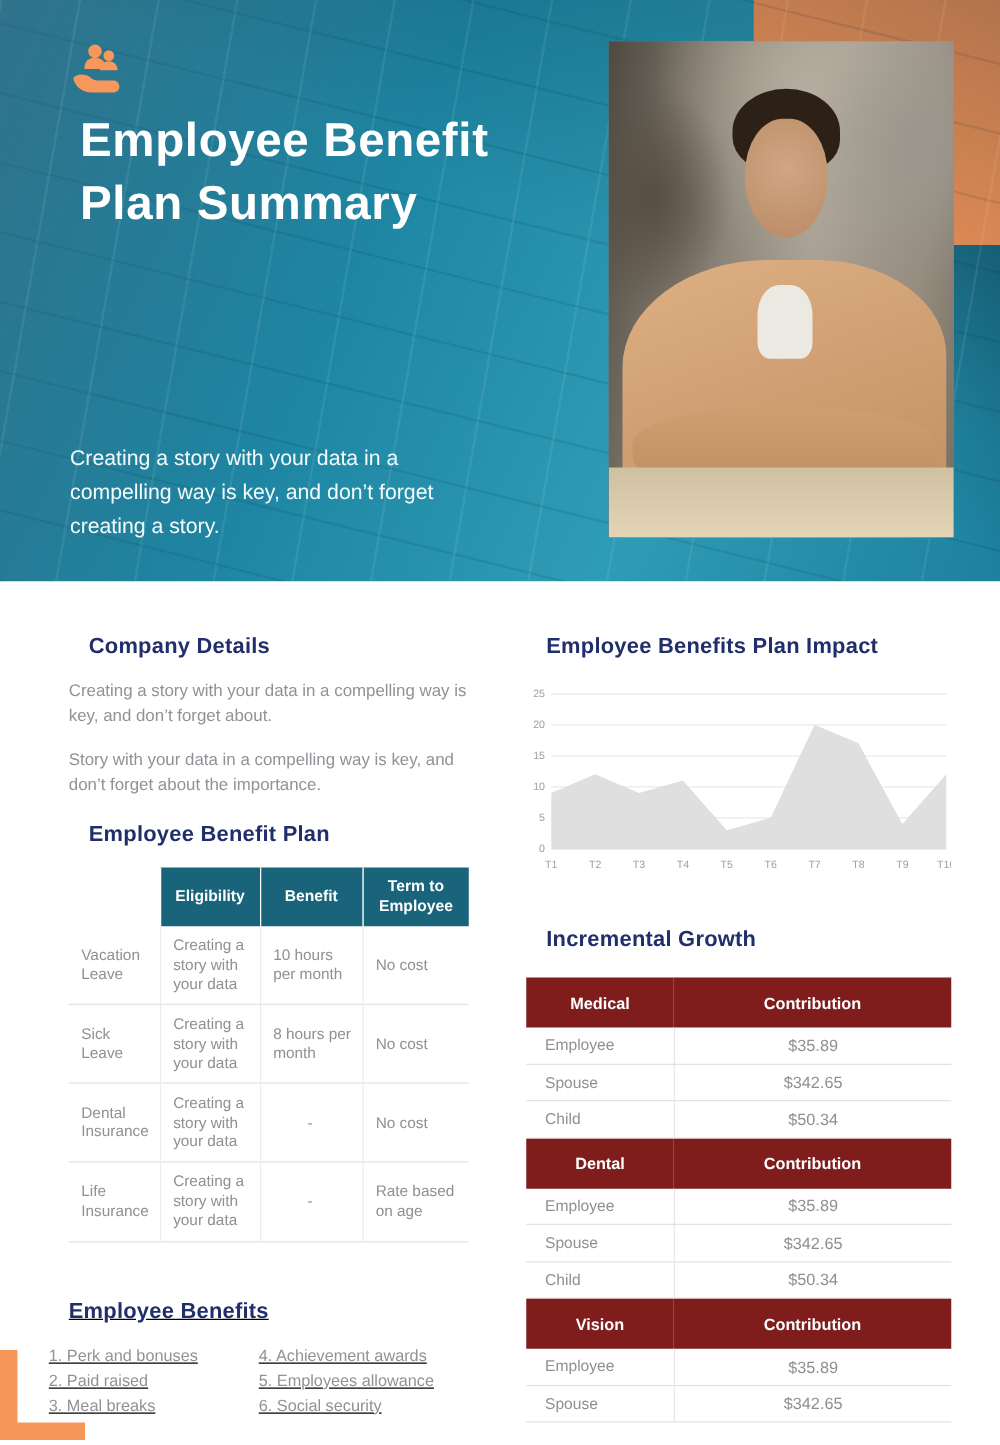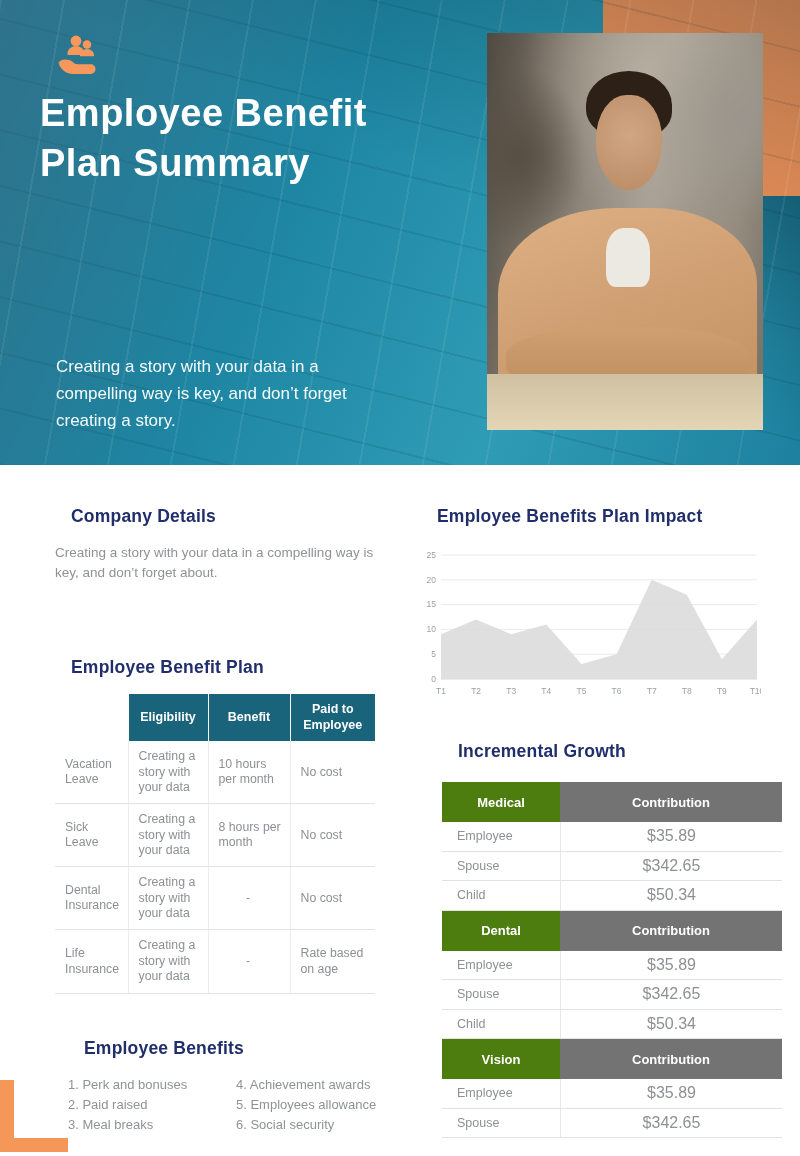--- a/index.html
+++ b/index.html
@@ -15,21 +15,21 @@
           repeating-linear-gradient(100deg,rgba(255,255,255,.07) 0 2px,transparent 2px 62px),
           repeating-linear-gradient(14deg,rgba(0,32,48,.10) 0 2px,transparent 2px 54px),
           linear-gradient(205deg,rgba(0,25,40,.28) 0%,rgba(0,25,40,0) 42%);}
   .hero-orange{position:absolute;left:603px;top:0;width:197px;height:196px;background:#f6975a;}
   .hero-shade{position:absolute;right:0;top:196px;width:210px;height:269px;
         background:linear-gradient(225deg,rgba(8,55,75,.42) 0%,rgba(8,55,75,0) 55%);}
 
   .hero-icon{position:absolute;left:53px;top:31px;width:52px;height:54px;}
   .hero-icon svg{width:100%;height:100%;fill:#f6985b;}
 
-  .hero-title{position:absolute;left:40px;top:88px;margin:0;color:#ffffff;
+  .hero-title{position:absolute;left:64px;top:88px;margin:0;color:#ffffff;
         font-size:38px;font-weight:bold;line-height:1.32;letter-spacing:.5px;}
   .hero-title span{display:block;}
 
   .hero-intro{position:absolute;left:56px;top:353px;width:336px;margin:0;
         color:#f4fbfd;font-size:17px;line-height:1.6;font-weight:400;}
 
   
   .photo{position:absolute;left:487px;top:33px;width:276px;height:397px;overflow:hidden;background:#8d857a;}
   .ph-bg{position:absolute;inset:-8px;filter:blur(4px);
         background:
@@ -64,41 +64,41 @@
   .plan-table col.c3{width:82px;} .plan-table col.c4{width:85px;}
   .plan-table th{background:#19647a;color:#ffffff;font-size:12.5px;font-weight:bold;
         text-align:center;padding:8px 4px;line-height:1.25;}
   .plan-table th.blank{background:transparent;}
   .plan-table th + th{border-left:1px solid #ffffff;}
   .plan-table td{color:#8d9094;font-size:12.3px;line-height:1.25;padding:8px 6px 8px 10px;
         border-bottom:1px solid #e3e3e3;vertical-align:middle;text-align:left;}
   .plan-table tbody td + td{border-left:1px solid #ededed;}
   .plan-table td.c{text-align:center;padding-left:4px;}
 
-  .sec-benefits{position:absolute;left:68px;top:1022px;width:340px;}
+  .sec-benefits{position:absolute;left:39px;top:1022px;width:340px;text-decoration:underline;}
   .benefit-lists{display:flex;margin-top:12px;}
   .bl-col{width:168px;}
   .bl-col span{display:block;color:#8f9296;font-size:13px;line-height:1.52;}
 
   
   .sec-impact{position:absolute;left:421px;top:490px;width:340px;}
   .chart{margin-top:10px;width:340px;height:158px;}
   .chart svg{display:block;}
   .chart .tick{font-family:"Liberation Sans",sans-serif;font-size:8.5px;fill:#9ba1a7;}
 
-  .sec-growth{position:absolute;left:442px;top:725px;width:340px;}
+  .sec-growth{position:absolute;left:421px;top:725px;width:340px;}
   .growth-wrap{margin-top:20px;}
   .g-head{display:flex;height:40px;}
-  .g-cat{width:118px;background:#4d7c0f;color:#ffffff;font-size:13px;font-weight:bold;
+  .g-cat{width:118px;background:#7f1d1d;color:#ffffff;font-size:13px;font-weight:bold;
         display:flex;align-items:center;justify-content:center;}
-  .g-contrib{flex:1;background:#737373;color:#ffffff;font-size:13px;font-weight:bold;
+  .g-contrib{flex:1;background:#7f1d1d;color:#ffffff;font-size:13px;font-weight:bold;
         display:flex;align-items:center;justify-content:center;}
   .g-row{display:flex;height:28.5px;border-bottom:1px solid #e2e2e2;align-items:center;}
   .g-label{width:118px;padding-left:15px;box-sizing:border-box;color:#8d9094;font-size:12.5px;}
-  .g-val{flex:1;text-align:right;color:#8d9094;font-size:16px;border-left:1px solid #e7e7e7;
+  .g-val{flex:1;text-align:right;color:#8d9094;font-size:13px;border-left:1px solid #e7e7e7;
         align-self:stretch;display:flex;align-items:center;justify-content:center;}
 
   
   .corner-l{position:absolute;left:0;top:1080px;width:68px;height:72px;background:#f6975a;
         -webkit-clip-path:polygon(0 0,14px 0,14px calc(100% - 14px),100% calc(100% - 14px),100% 100%,0 100%);
         clip-path:polygon(0 0,14px 0,14px calc(100% - 14px),100% calc(100% - 14px),100% 100%,0 100%);}
 </style>
 </head>
 <body>
 
@@ -133,37 +133,38 @@
       <div class="ph-shirt"></div>
       <div class="ph-tee"></div>
       <div class="ph-arms"></div>
       <div class="ph-desk"></div>
     </div>
   </header>
 
   <section class="sec-company">
     <h2 class="sec-h">Company Details</h2>
     <p class="body-p">Creating a story with your data in a compelling way is key, and don’t forget about.</p>
+    <p class="body-p" style="margin-top:14px;">Story with your data in a compelling way is key, and don’t forget about the importance.</p>
   </section>
 
   <section class="sec-plan">
     <h2 class="sec-h">Employee Benefit Plan</h2>
     <table class="plan-table">
       <colgroup>
           <col class="c1">
           <col class="c2">
           <col class="c3">
           <col class="c4">
         </colgroup>
       <thead>
         <tr>
           <th class="blank"></th>
           <th>Eligibility</th>
           <th>Benefit</th>
-          <th>Paid to Employee</th>
+          <th>Term to Employee</th>
         </tr>
       </thead>
       <tbody>
         <tr>
           <td>Vacation Leave</td>
           <td>Creating a story with your data</td>
           <td>10 hours per month</td>
           <td>No cost</td>
         </tr>
         <tr>

